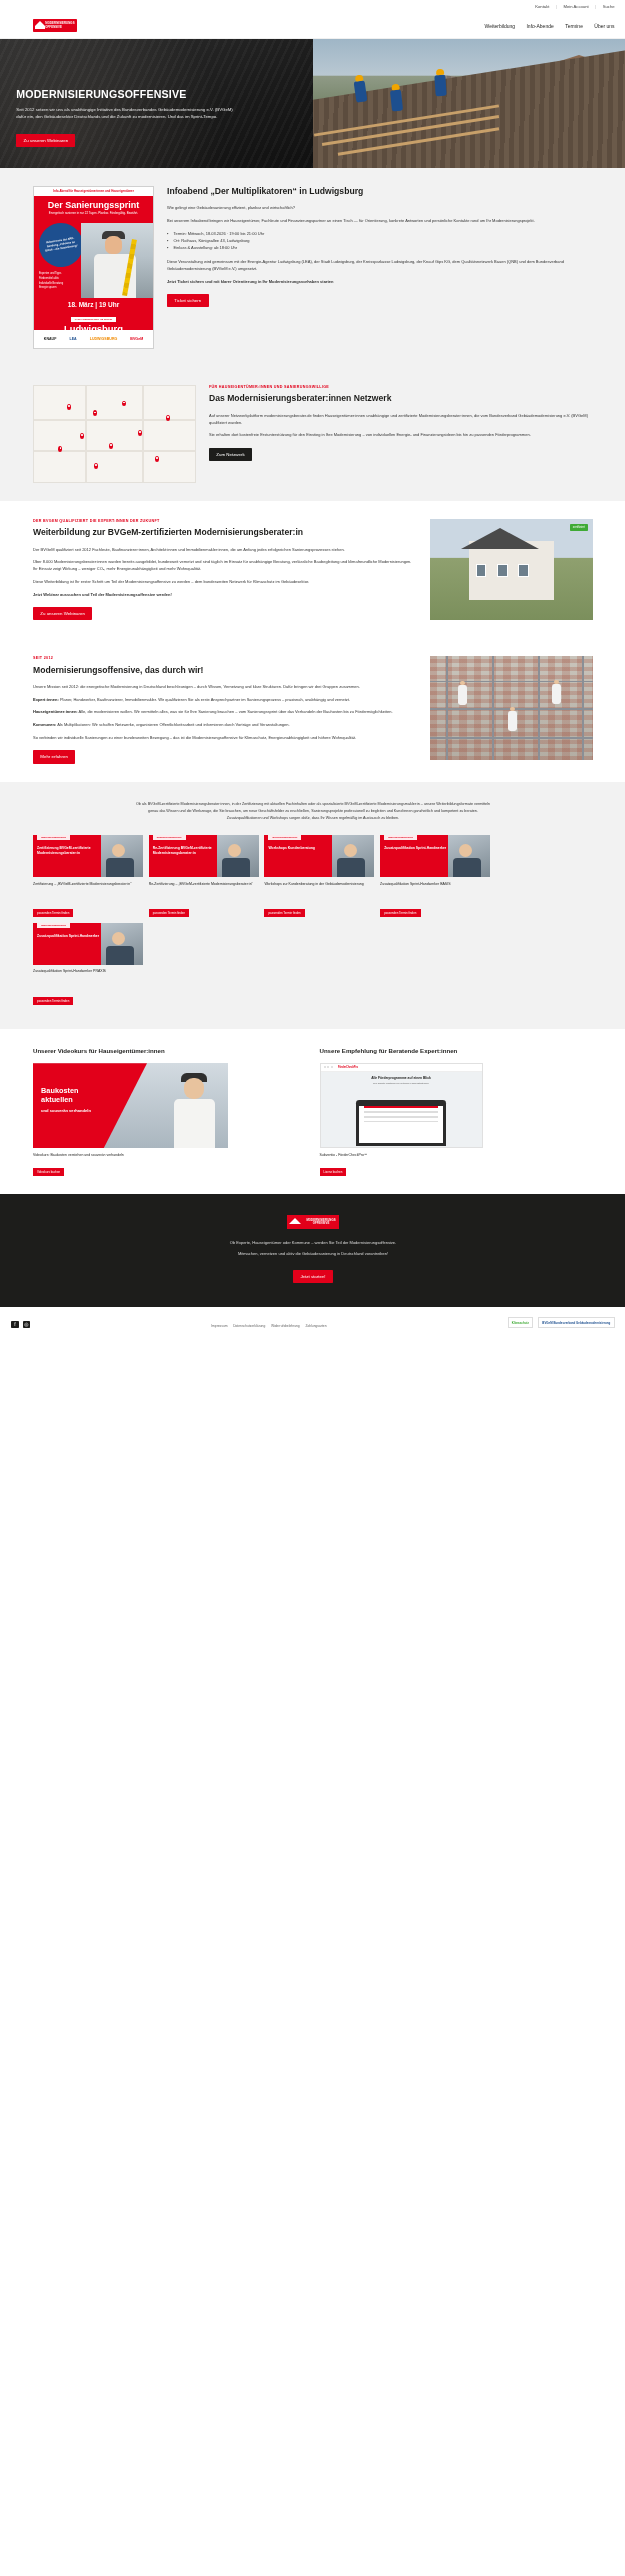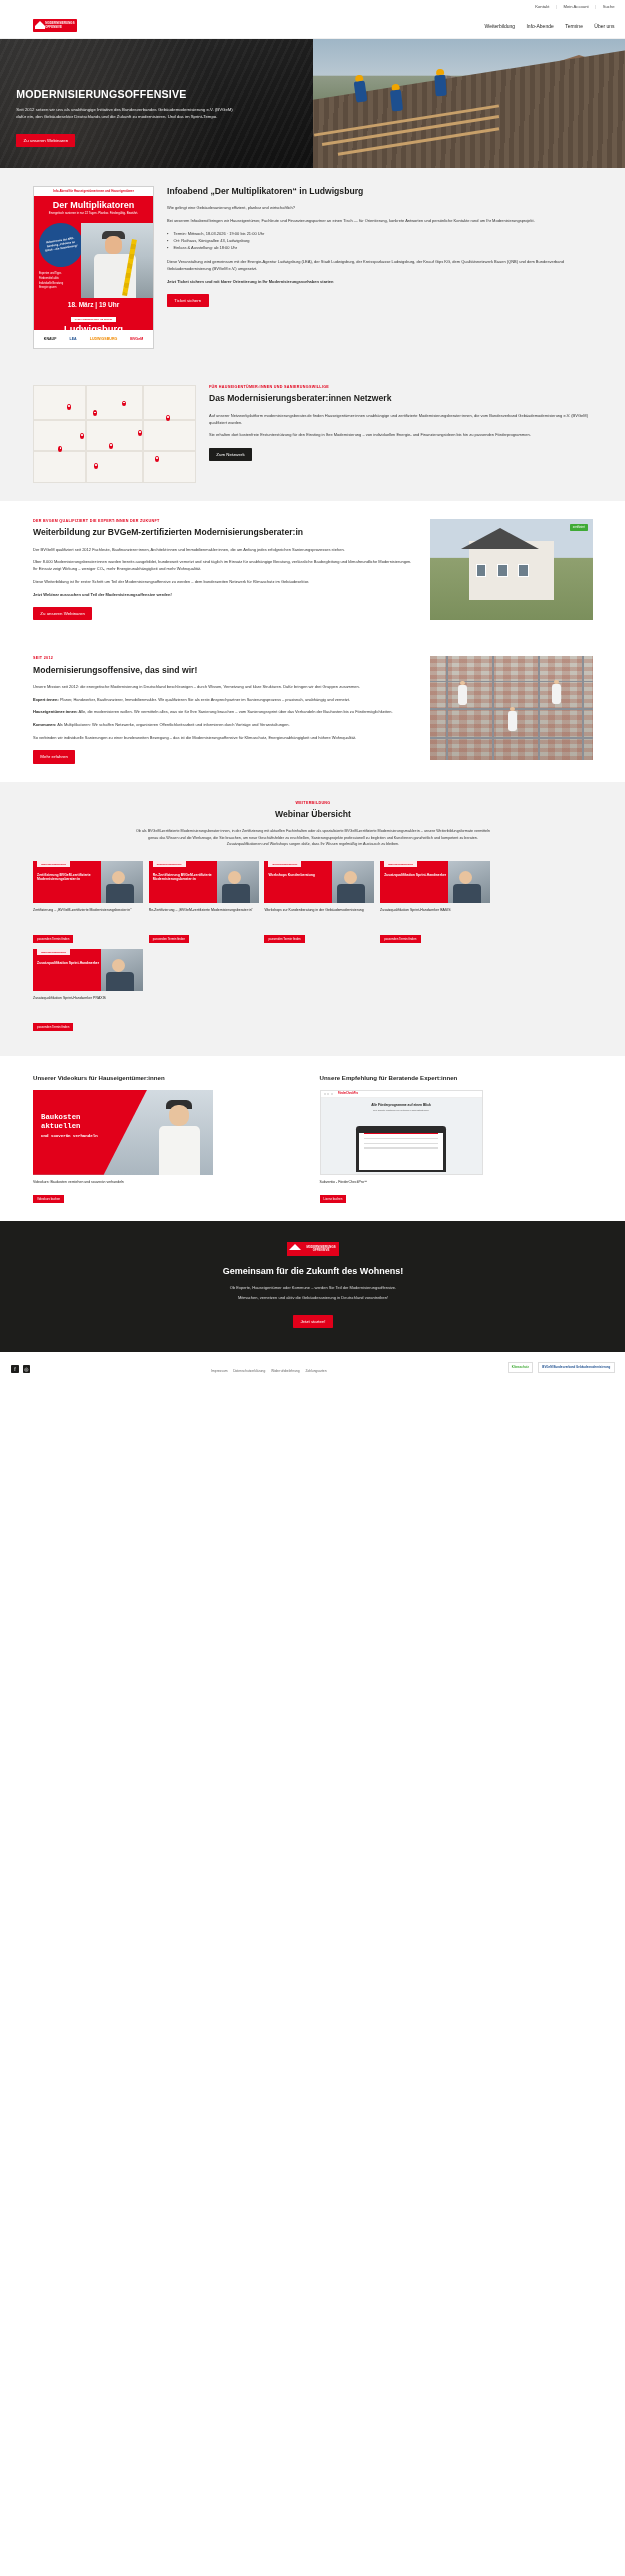--- a/index.html
+++ b/index.html
@@ -360,23 +360,22 @@
   .card .ctitle {
     font-size: 3.5px; line-height: 1.5; margin: 4.9px 0 4.1px; min-height: 16.3px;
   }
   .tag {
     display: inline-block; background: #e2001a; color: #fff;
     font-size: 2.9px; padding: 2px 4.1px;
   }
 
   
   .video-thumb {
-    width: 180px; height: 85px; position: relative; overflow: hidden;
+    width: 195px; height: 85px; position: relative; overflow: hidden;
     background: linear-gradient(180deg,#d3dbe1 0%,#aab6bf 100%);
-    font-family: Liberation Mono, monospace;
   }
   .video-thumb .vred {
     position: absolute; left: 0; top: 0; width: 114px; height: 85px;
     background: #e2001a;
     clip-path: polygon(0 0, 100% 0, 62% 100%, 0 100%);
   }
   .video-thumb .vtext {
     position: absolute; left: 8.1px; top: 23px; color: #fff; font-weight: bold;
     font-size: 7.3px; line-height: 1.25;
   }
@@ -491,21 +490,21 @@
       <div class="hr-worker hr-w1"></div>
       <div class="hr-worker hr-w2"></div>
       <div class="hr-worker hr-w3"></div>
     </div>
   </section>
 
   <section class="section grey">
     <div class="two-col">
       <div class="poster">
         <div class="p-top">Info-Abend für Hauseigentümerinnen und Hauseigentümer</div>
-        <div class="p-title">Der Multiplikatoren</div>
+        <div class="p-title">Der Sanierungssprint</div>
         <div class="p-sub">Energetisch sanieren in nur 22 Tagen.
 Planbar. Fördergültig. Bewährt.</div>
         <div class="p-badge">Bekannt aus der ARD-Sendung „Zuhause im Glück – die Tatsanierung“</div>
         <div class="p-photo">
           <div class="man-cap"></div>
           <div class="man-head"></div>
           <div class="man-body"></div>
           <div class="ruler"></div>
         </div>
         <div class="p-list">
@@ -590,21 +589,21 @@
         </div>
         <div class="badge-green">zertifiziert</div>
       </div>
     </div>
   </section>
 
   <section class="section white">
     <div class="two-col">
       <div class="col">
         <div class="eyebrow">Seit 2012</div>
-        <h2>Modernisierungsoffensive, das sind wir!</h2>
+        <h2>Modernisierungsoffensive, das durch wir!</h2>
         <p class="body">Unsere Mission seit 2012: die energetische Modernisierung in Deutschland beschleunigen – durch Wissen, Vernetzung und klare Strukturen. Dafür bringen wir drei Gruppen zusammen.</p>
         <p class="body">
           <span class="bold">Expert:innen:</span>
           <span>Planer, Handwerker, Baufinanzierer, Immobilienmakler. Wir qualifizieren Sie als erste Ansprechpartner im Sanierungsprozess – praxisnah, unabhängig und vernetzt.</span>
         </p>
         <p class="body">
           <span class="bold">Hauseigentümer:innen:</span>
           <span>Alle, die modernisieren wollen. Wir vermitteln alles, was sie für Ihre Sanierung brauchen – vom Sanierungssprint über das Verhandeln der Bauhosten bis zu Fördermöglichkeiten.</span>
         </p>
         <p class="body">
@@ -624,24 +623,20 @@
         <div class="rail" style="top:52px;"></div>
         <div class="rail" style="top:81px;"></div>
         <div class="worker" style="left:28px;top:29px;"></div>
         <div class="worker" style="left:78px;top:55px;"></div>
         <div class="worker" style="left:122px;top:28px;"></div>
       </div>
     </div>
   </section>
 
   <section class="webinars">
-    <div class="center">
-      <div class="eyebrow">Weiterbildung</div>
-      <h2>Webinar Übersicht</h2>
-    </div>
     <p class="intro">Ob als BVGeM-zertifizierte Modernisierungsberater:innen, in der Zertifizierung mit aktuellen Fachinhalten oder als spezialisierte BVGeM-zertifizierte Modernisierungsmakler:in – unsere Weiterbildungsformate vermitteln genau das Wissen und die Werkzeuge, die Sie brauchen, um neue Geschäftsfelder zu erschließen, Sanierungsprojekte professionell zu begleiten und Kund:innen ganzheitlich und kompetent zu beraten. Zusatzqualifikationen und Workshops sorgen dafür, dass Ihr Wissen regelmäßig im Austausch zu bleiben.</p>
     <div class="cards">
 
       <div class="card">
         <div class="thumb">
           <div class="tlogo">Modernisierungsoffensive</div>
           <div class="tlabel" style="top:11.4px;">Zertifizierung BVGeM-zertifizierte Modernisierungsberater:in</div>
           <div class="tphoto">
               <div class="h"></div>
               <div class="b"></div>
@@ -756,21 +751,20 @@
   </section>
 
   <section class="cta-dark">
     <div class="clogo">
       <div class="roof"></div>
       <div class="logo-text">
         <div>MODERNISIERUNGS</div>
         <div>OFFENSIVE</div>
       </div>
     </div>
-    <h2>Gemeinsam für die Zukunft des Wohnens!</h2>
     <p>Ob Experte, Hauseigentümer oder Kommune – werden Sie Teil der Modernisierungsoffensive.</p>
     <p>Mitmachen, vernetzen und aktiv die Gebäudesanierung in Deutschland vorantreiben!</p>
     <button class="btn">Jetzt starten!</button>
   </section>
 
   <footer class="footer">
     <div class="social">
       <span class="sicon">f</span>
       <span class="sicon">◎</span>
     </div>

